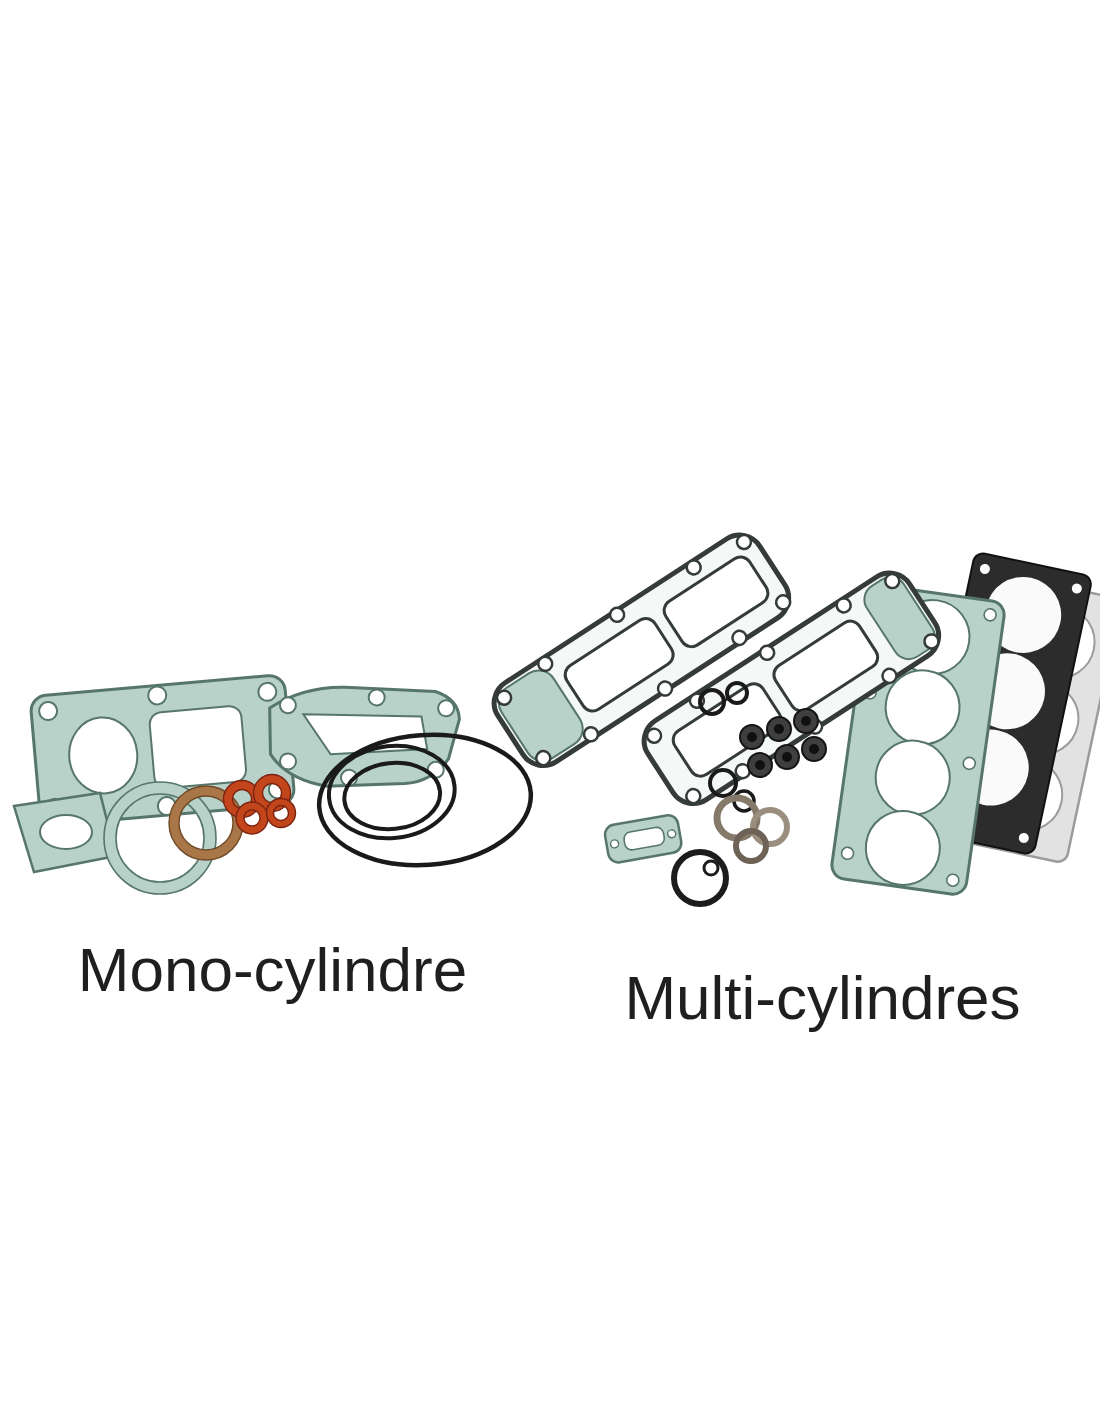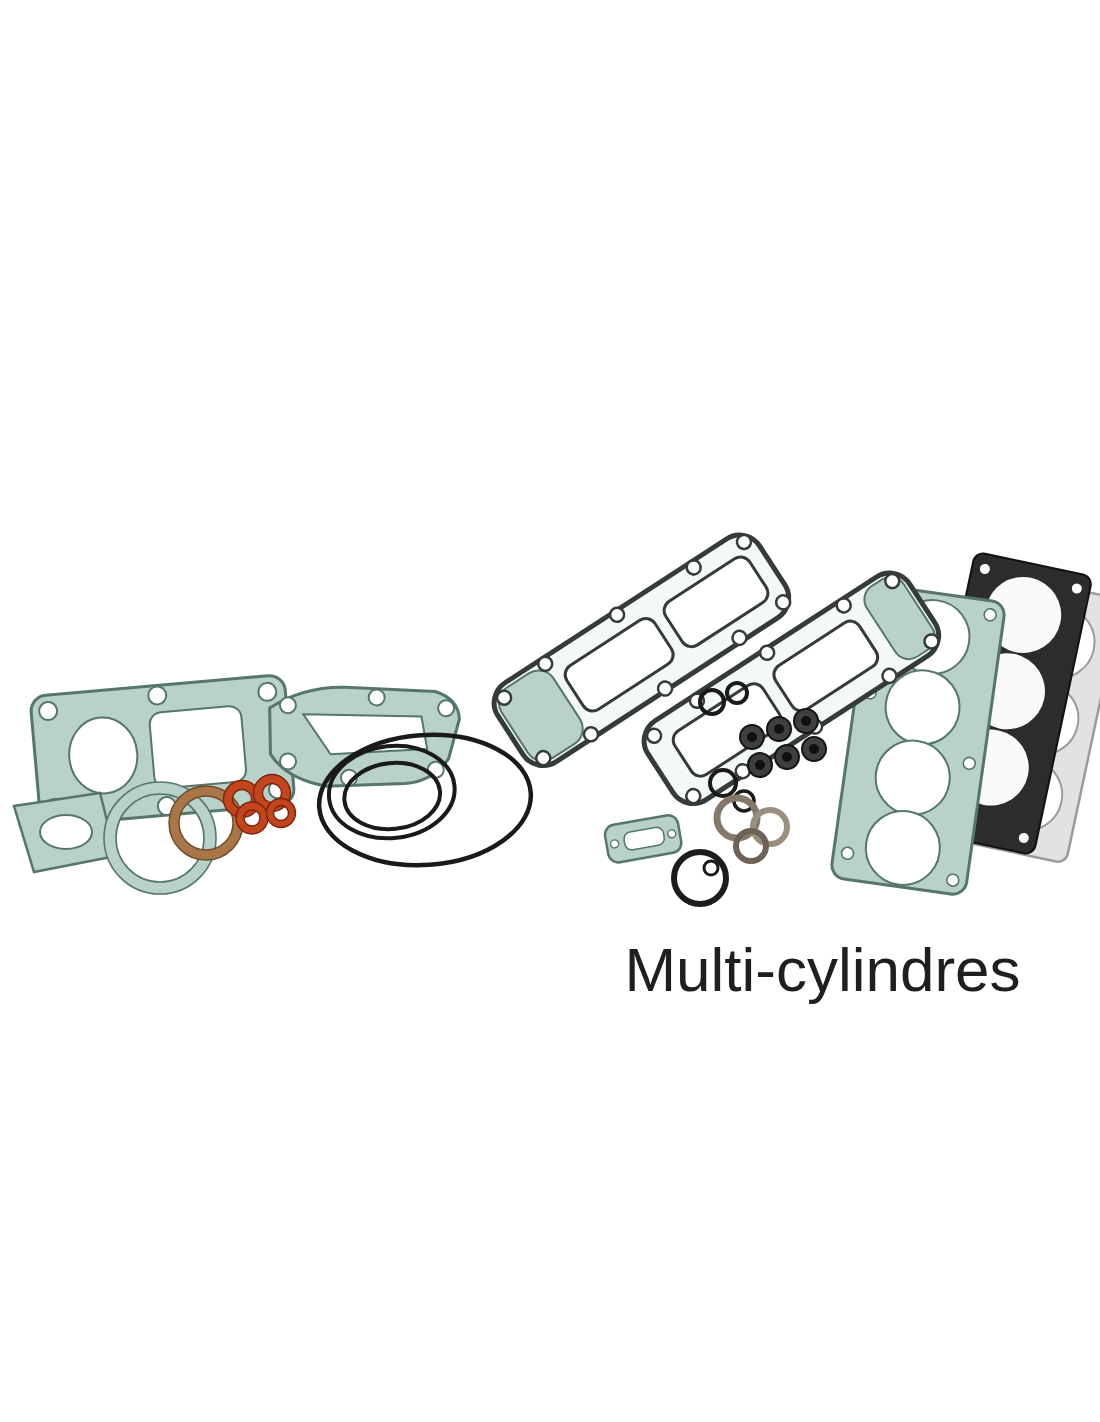--- a/index.html
+++ b/index.html
@@ -16,21 +16,21 @@
     position: absolute;
     top: 936px;
     text-align: center;
     font-size: 62px;
     line-height: 1.1;
     color: #1f1f1f;
     letter-spacing: 0px;
     white-space: nowrap;
   }
   .label-left  { left: 0px;   width: 545px; }
-  .label-right { left: 545px; width: 555px; }
+  .label-right { left: 545px; width: 555px; margin-top: 28px; }
 </style>
 </head>
 <body>
 
 <div class="canvas">
 
   <svg class="scene" width="1100" height="1422" viewBox="0 0 1100 1422">
 
     <g>
 
@@ -243,16 +243,17 @@
       </g>
 
       <g>
         <circle cx="700" cy="878" r="26" fill="#ffffff" stroke="#1c1c1c" stroke-width="6"></circle>
         <circle cx="711" cy="868" r="7" fill="#ffffff" stroke="#1c1c1c" stroke-width="3"></circle>
       </g>
 
     </g>
   </svg>
 
+  <div class="label label-left">Mono-cylindre</div>
 
   <div class="label label-right">Multi-cylindres</div>
 
 </div>
 
 </body></html>

